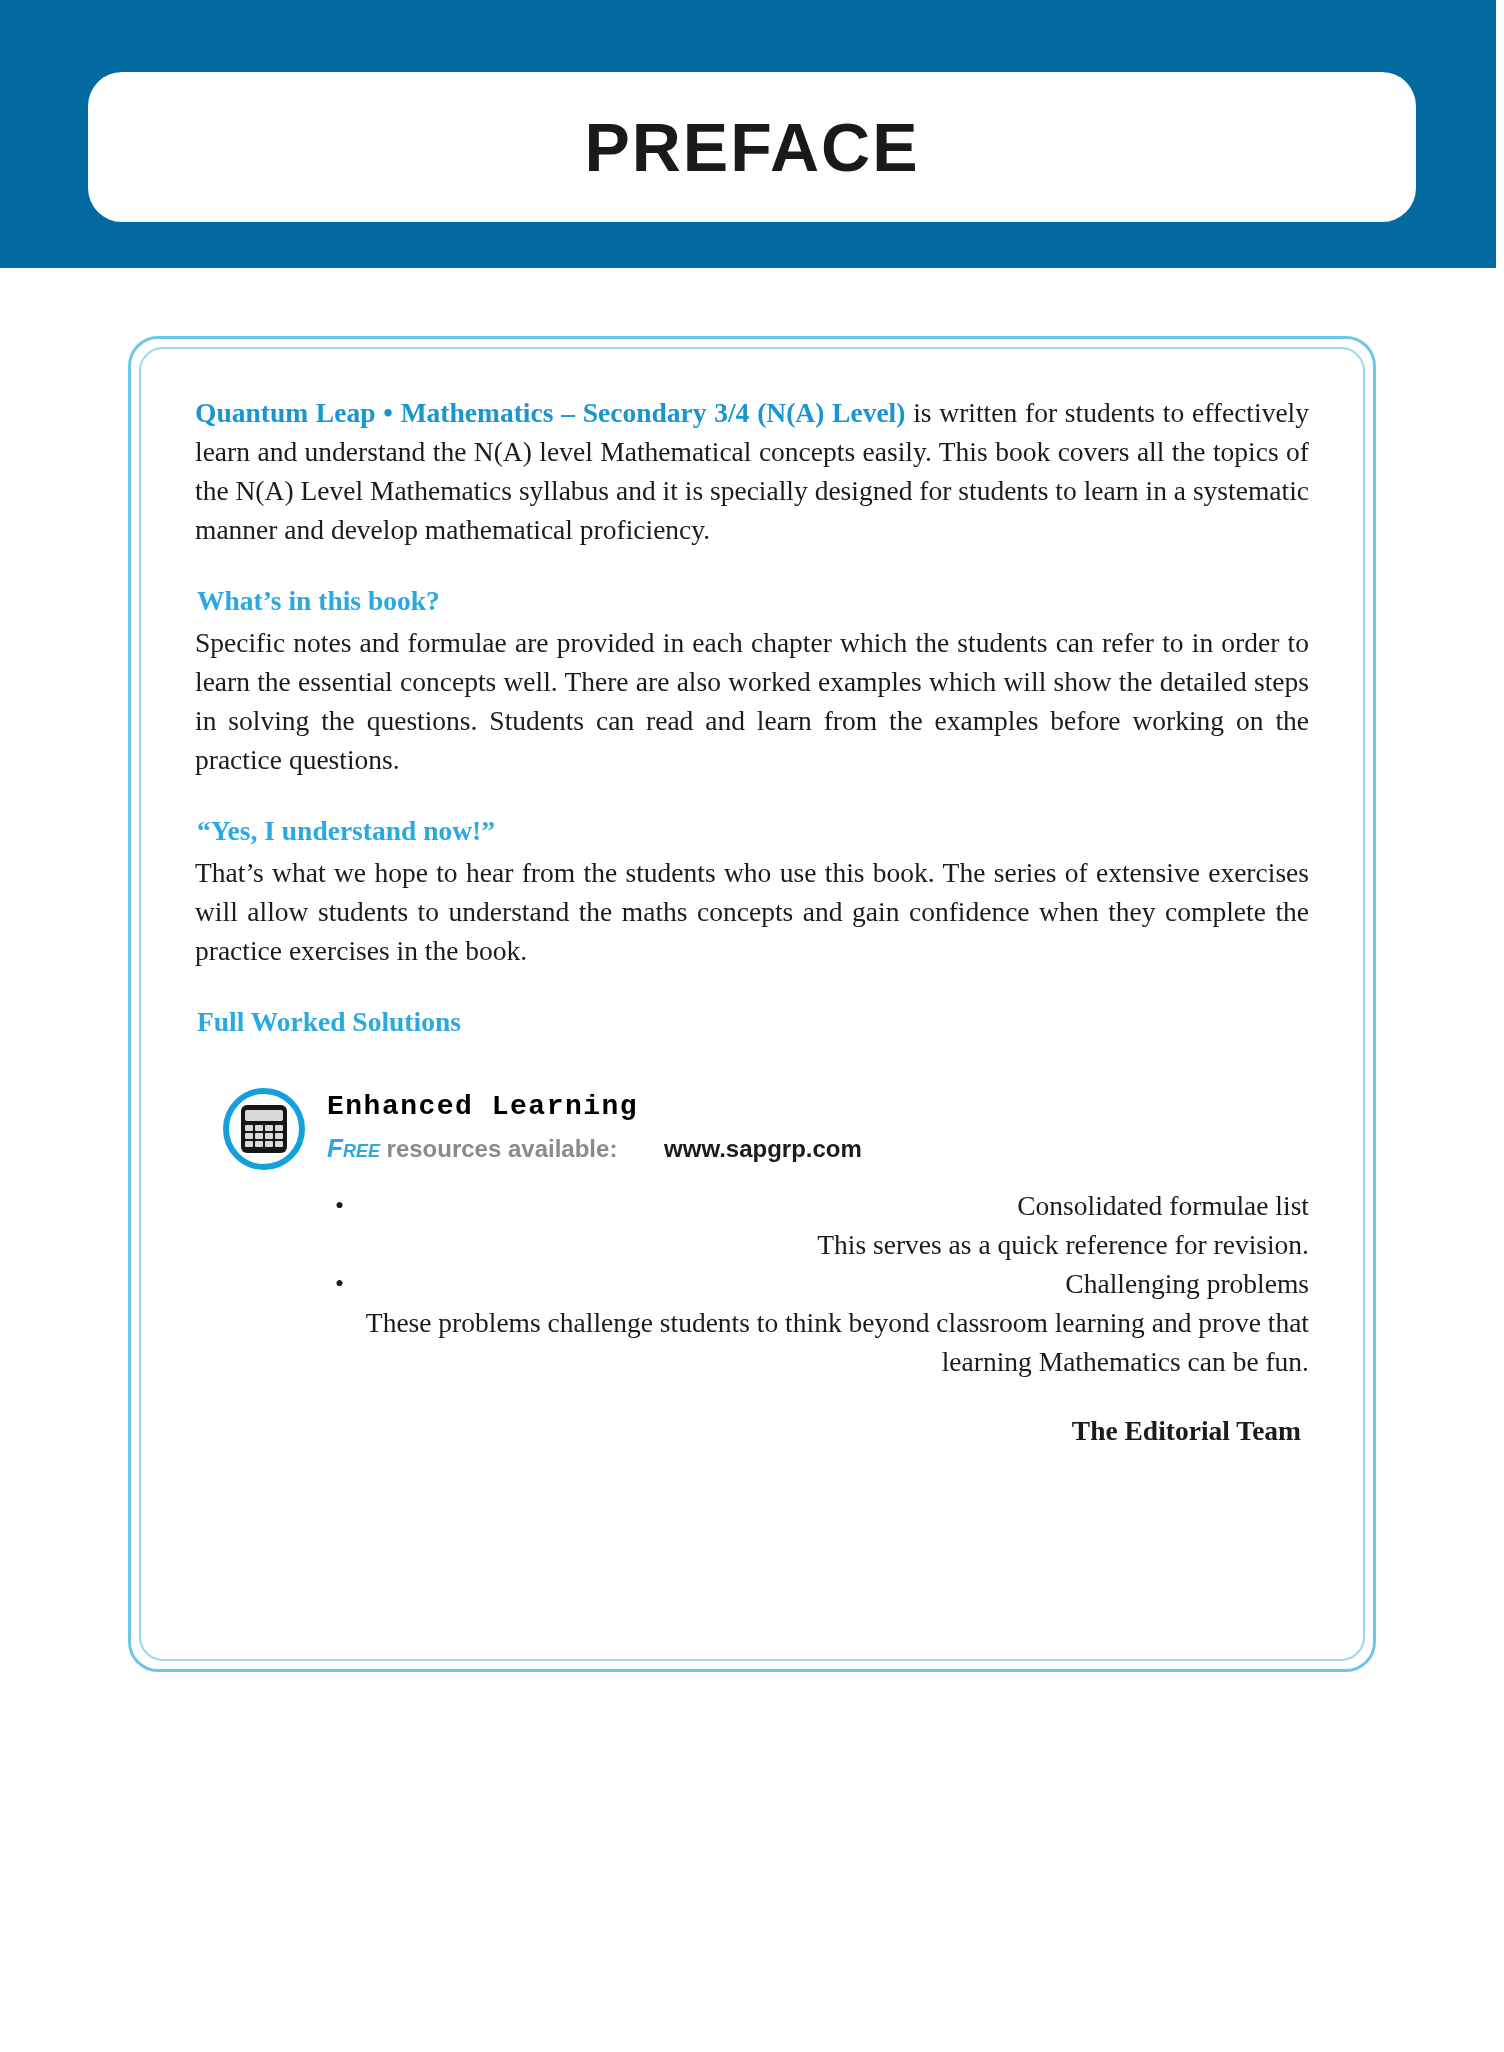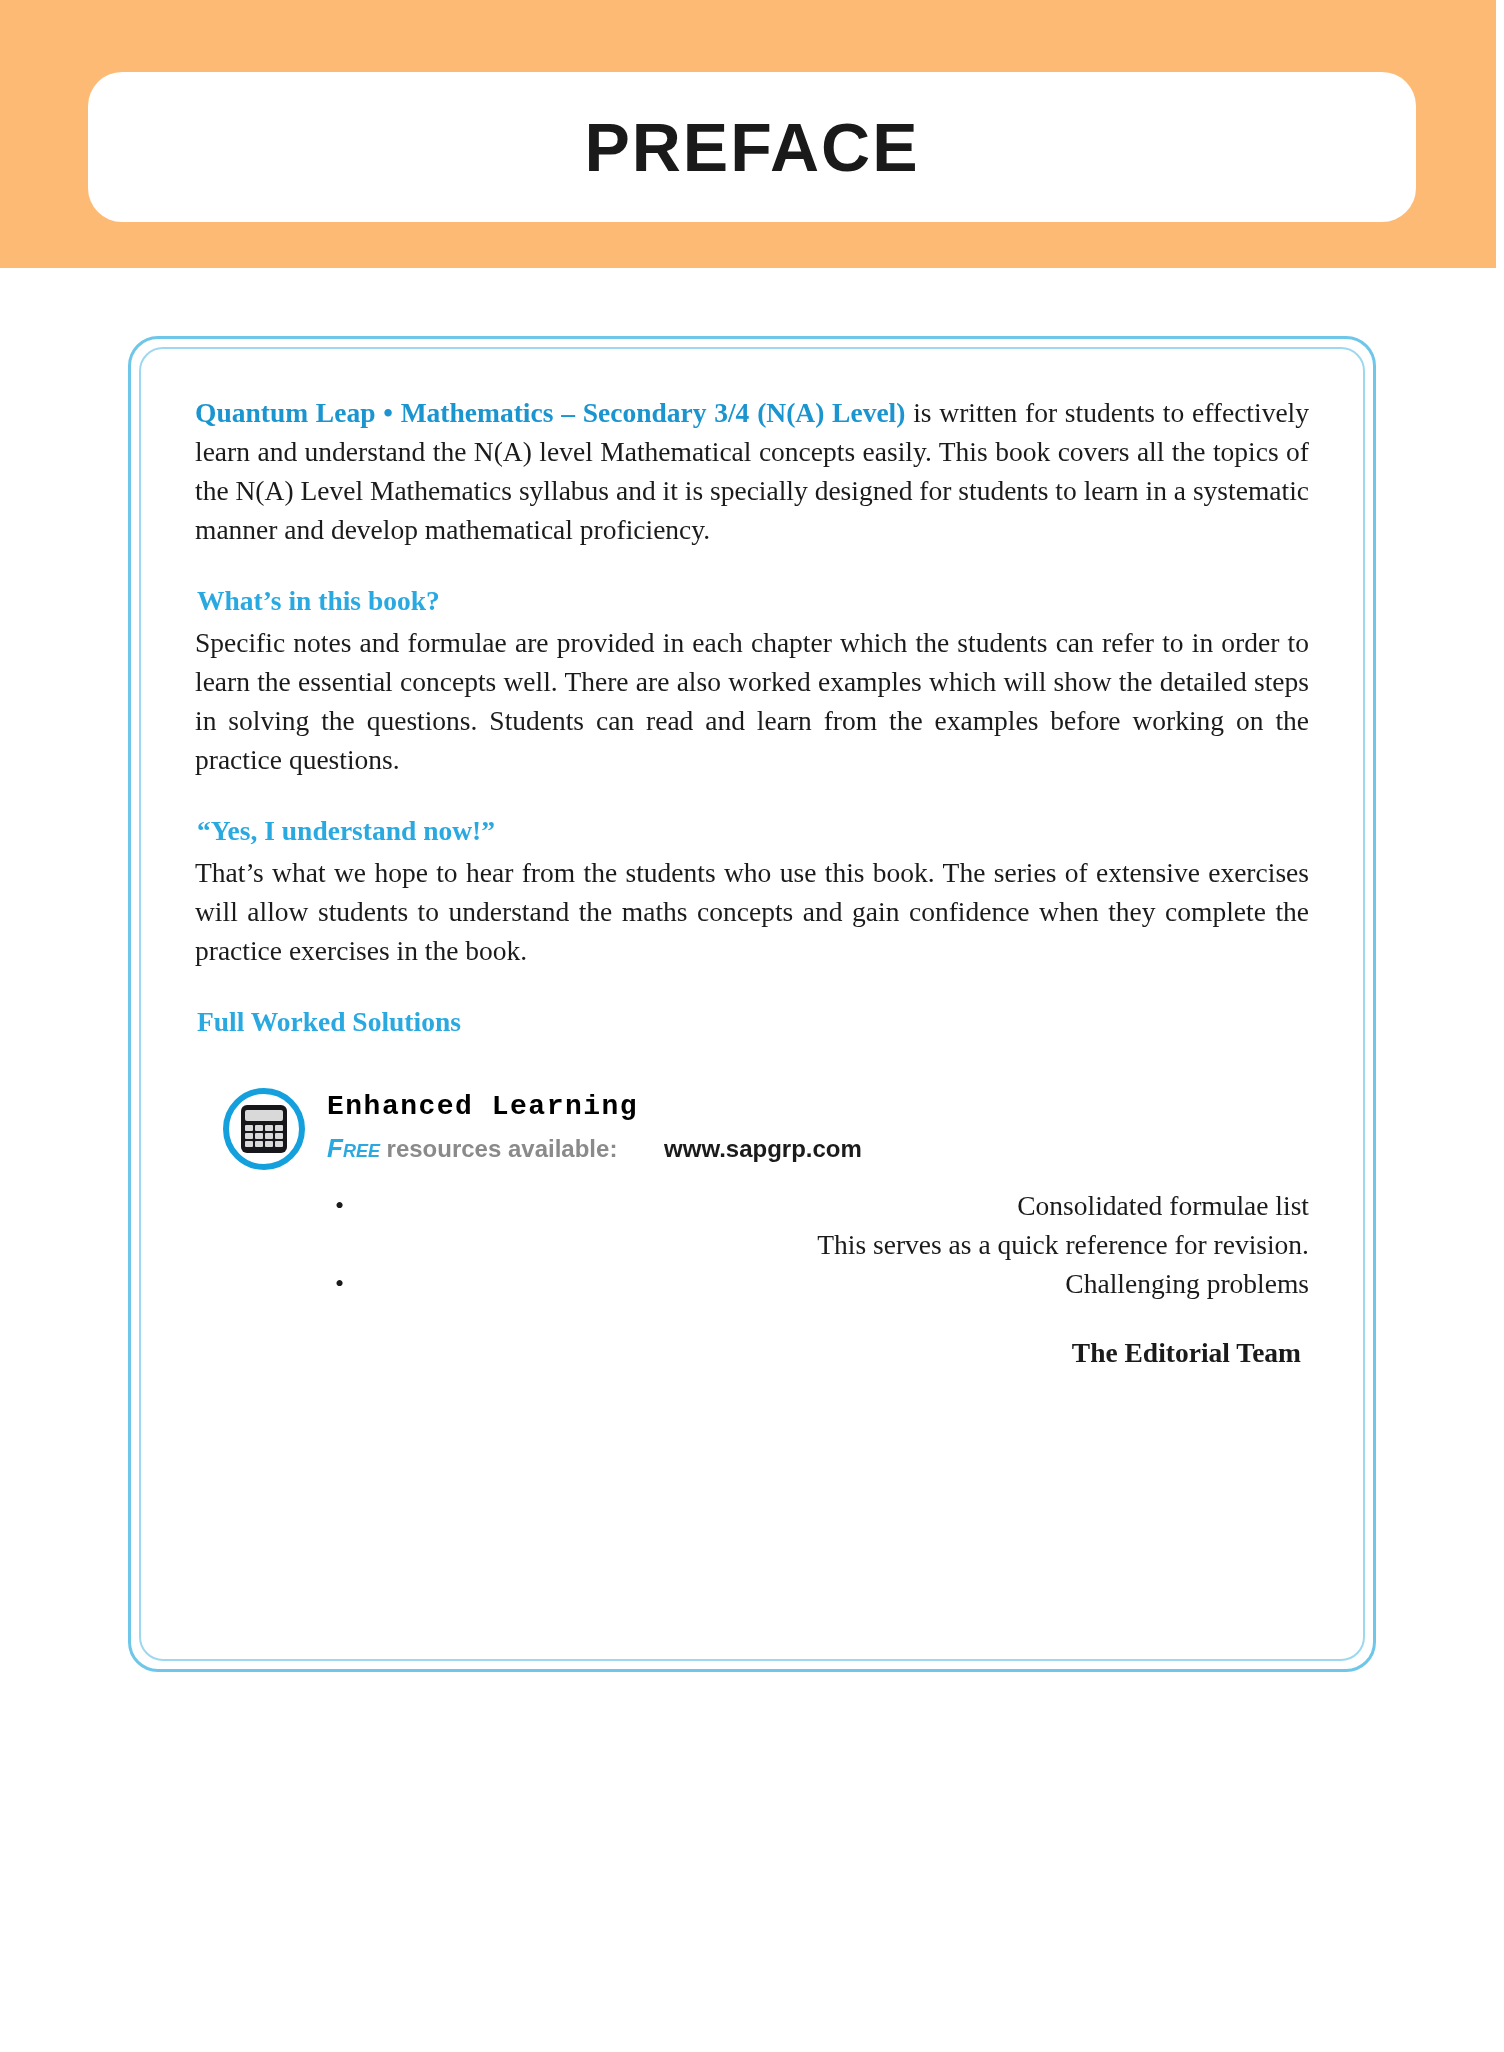--- a/index.html
+++ b/index.html
@@ -15,21 +15,21 @@
     overflow: hidden;
   }
 
   
   .header-band {
     position: absolute;
     top: 0;
     left: 0;
     width: 1496px;
     height: 268px;
-    background: #fdba74;
+    background: #0369a1;
   }
   .header-plate {
     position: absolute;
     top: 72px;
     left: 88px;
     width: 1328px;
     height: 150px;
     background: #ffffff;
     border-radius: 34px;
     display: flex;
@@ -251,20 +251,21 @@
       </div>
     </div>
 
     <ul class="bullets">
       <li>
         <span>Consolidated formulae list</span>
         <span class="sub">This serves as a quick reference for revision.</span>
       </li>
       <li>
         <span>Challenging problems</span>
+        <span class="sub">These problems challenge students to think beyond classroom learning and prove that learning Mathematics can be fun.</span>
       </li>
     </ul>
 
 
     <div class="sign">The Editorial Team</div>
 
   </div>
 </div>
 
 </body></html>

